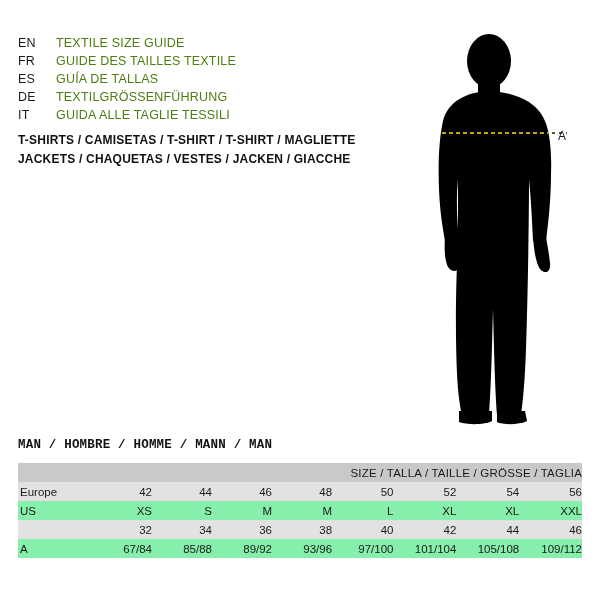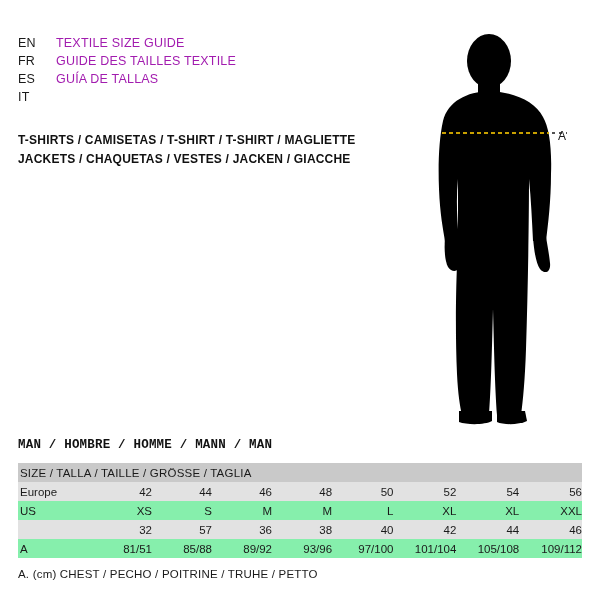--- a/index.html
+++ b/index.html
@@ -36,21 +36,21 @@
     height: 18px;
     font-size: 12.5px;
     letter-spacing: 0.2px;
   }
   .lang-code {
     width: 38px;
     flex: 0 0 38px;
     color: #1a1a1a;
   }
   .lang-text {
-    color: #a21caf;
+    color: #4d7c0f;
     white-space: nowrap;
   }
 
   
   .cat-block {
     position: absolute;
     left: 18px;
     top: 110px;
     width: 420px;
   }
@@ -125,20 +125,21 @@
   .col-label {
     width: 82px;
     padding-left: 2px !important;
   }
   .cell {
     width: 69px;
     text-align: right;
   }
   .head .col-label {
     padding-left: 2px;
+    text-align: right;
   }
 
   .footnote {
     position: absolute;
     left: 18px;
     top: 547px;
     font-size: 11.5px;
     letter-spacing: 0.2px;
     color: #1a1a1a;
     white-space: nowrap;
@@ -156,21 +157,26 @@
     </div>
     <div class="lang-row">
       <span class="lang-code">FR</span>
       <span class="lang-text">GUIDE DES TAILLES TEXTILE</span>
     </div>
     <div class="lang-row">
       <span class="lang-code">ES</span>
       <span class="lang-text">GUÍA DE TALLAS</span>
     </div>
     <div class="lang-row">
+      <span class="lang-code">DE</span>
+      <span class="lang-text">TEXTILGRÖSSENFÜHRUNG</span>
+    </div>
+    <div class="lang-row">
       <span class="lang-code">IT</span>
+      <span class="lang-text">GUIDA ALLE TAGLIE TESSILI</span>
     </div>
   </div>
 
   <div class="cat-block">
     <div class="cat-line">T-SHIRTS / CAMISETAS / T-SHIRT / T-SHIRT / MAGLIETTE</div>
     <div class="cat-line">JACKETS / CHAQUETAS / VESTES / JACKEN / GIACCHE</div>
   </div>
 
   <div class="figure-wrap">
     <svg width="185" height="400" viewBox="0 0 185 400">
@@ -243,38 +249,37 @@
         <td class="cell">M</td>
         <td class="cell">L</td>
         <td class="cell">XL</td>
         <td class="cell">XL</td>
         <td class="cell">XXL</td>
       </tr>
 
       <tr class="shade">
         <td class="col-label"></td>
         <td class="cell">32</td>
-        <td class="cell">57</td>
+        <td class="cell">34</td>
         <td class="cell">36</td>
         <td class="cell">38</td>
         <td class="cell">40</td>
         <td class="cell">42</td>
         <td class="cell">44</td>
         <td class="cell">46</td>
       </tr>
 
       <tr class="plain">
         <td class="col-label">A</td>
-        <td class="cell">81/51</td>
+        <td class="cell">67/84</td>
         <td class="cell">85/88</td>
         <td class="cell">89/92</td>
         <td class="cell">93/96</td>
         <td class="cell">97/100</td>
         <td class="cell">101/104</td>
         <td class="cell">105/108</td>
         <td class="cell">109/112</td>
       </tr>
     </tbody>
   </table>
 
-  <div class="footnote">A. (cm) CHEST / PECHO / POITRINE / TRUHE / PETTO</div>
 
 </div>
 
 </body></html>

